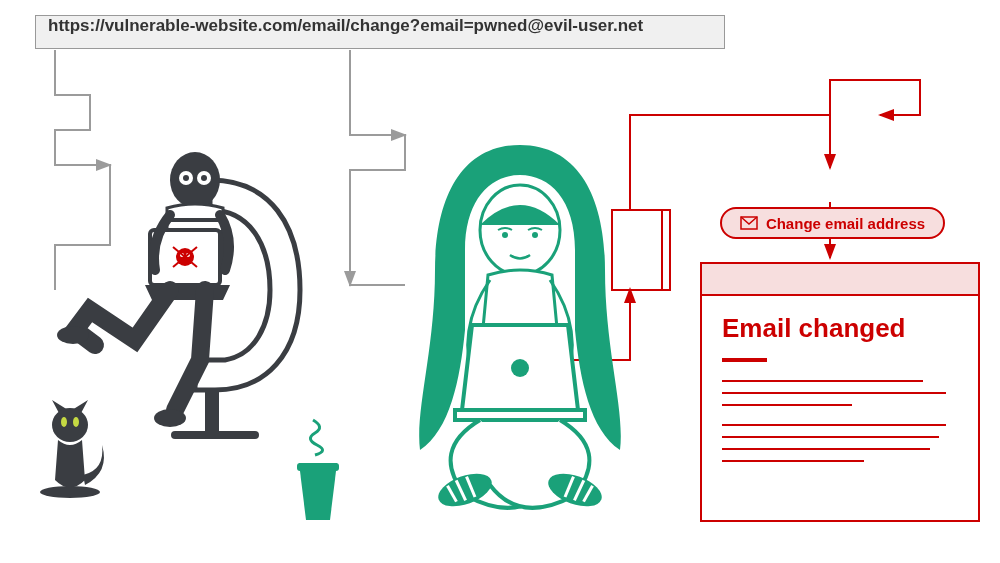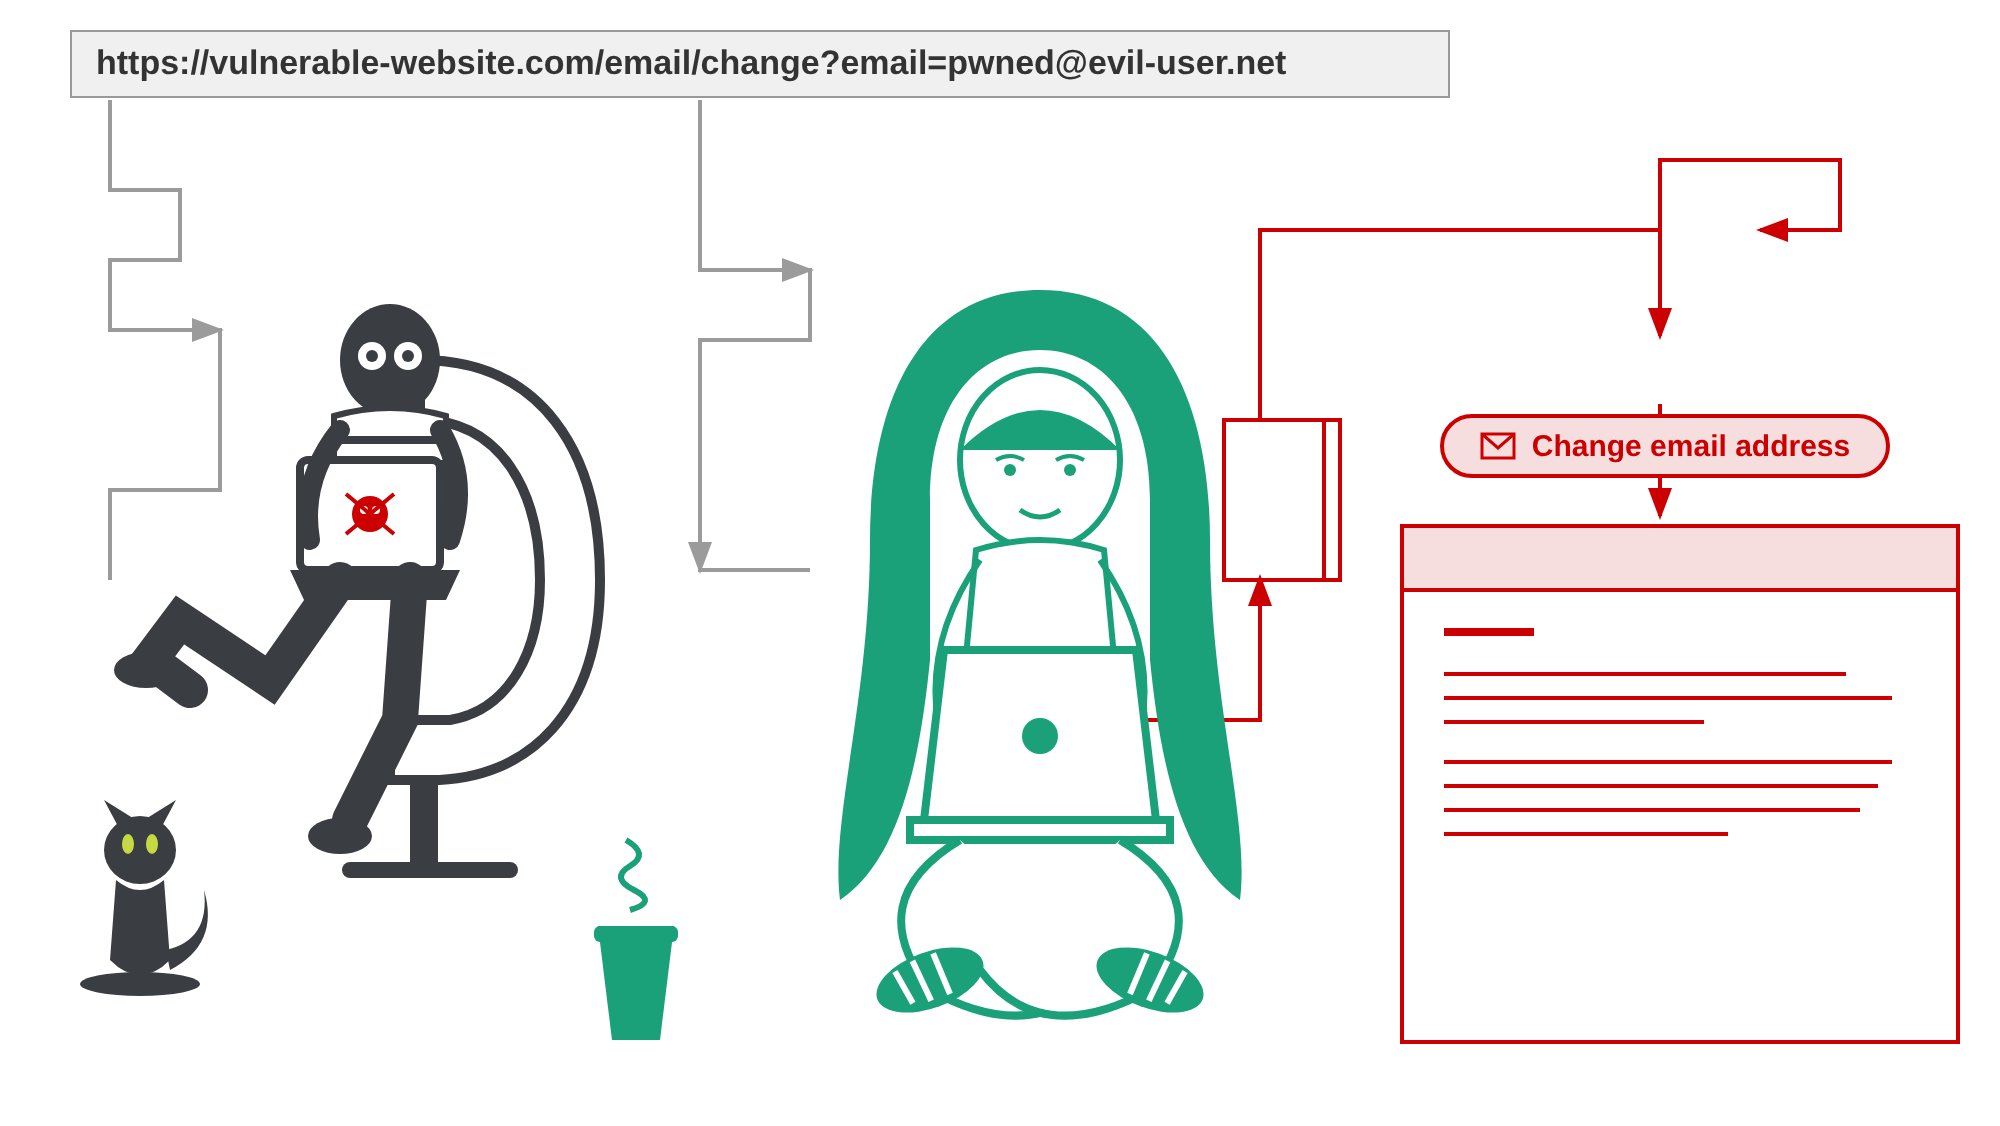--- a/index.html
+++ b/index.html
@@ -14,21 +14,21 @@
   }
   .url-bar {
     position: absolute;
     top: 15px;
     left: 35px;
     width: 690px;
     height: 34px;
     border: 1px solid #999;
     background: #f0f0f0;
     display: flex;
-    align-items: center;
+    align-items: flex-start;
     padding: 0 12px;
     font-size: 17px;
     font-weight: bold;
     color: #333;
     box-sizing: border-box;
   }
   .change-pill {
     position: absolute;
     top: 170px;
     left: 720px;
@@ -223,20 +223,21 @@
   <svg width="18" height="14">
     <rect x="1" y="1" width="16" height="12" fill="none" stroke="#cc0000" stroke-width="1.5"></rect>
     <path d="M1 1 L9 8 L17 1" fill="none" stroke="#cc0000" stroke-width="1.5"></path>
   </svg>
   <span>Change email address</span>
 </div>
 
 <div class="browser-window">
   <div class="browser-header"></div>
   <div class="browser-body">
+    <h2>Email changed</h2>
     <div class="divider-short"></div>
     <div class="text-line" style="width:85%"></div>
     <div class="text-line" style="width:95%"></div>
     <div class="text-line" style="width:55%; margin-bottom:18px"></div>
     <div class="text-line" style="width:95%"></div>
     <div class="text-line" style="width:92%"></div>
     <div class="text-line" style="width:88%"></div>
     <div class="text-line" style="width:60%"></div>
   </div>
 </div>

